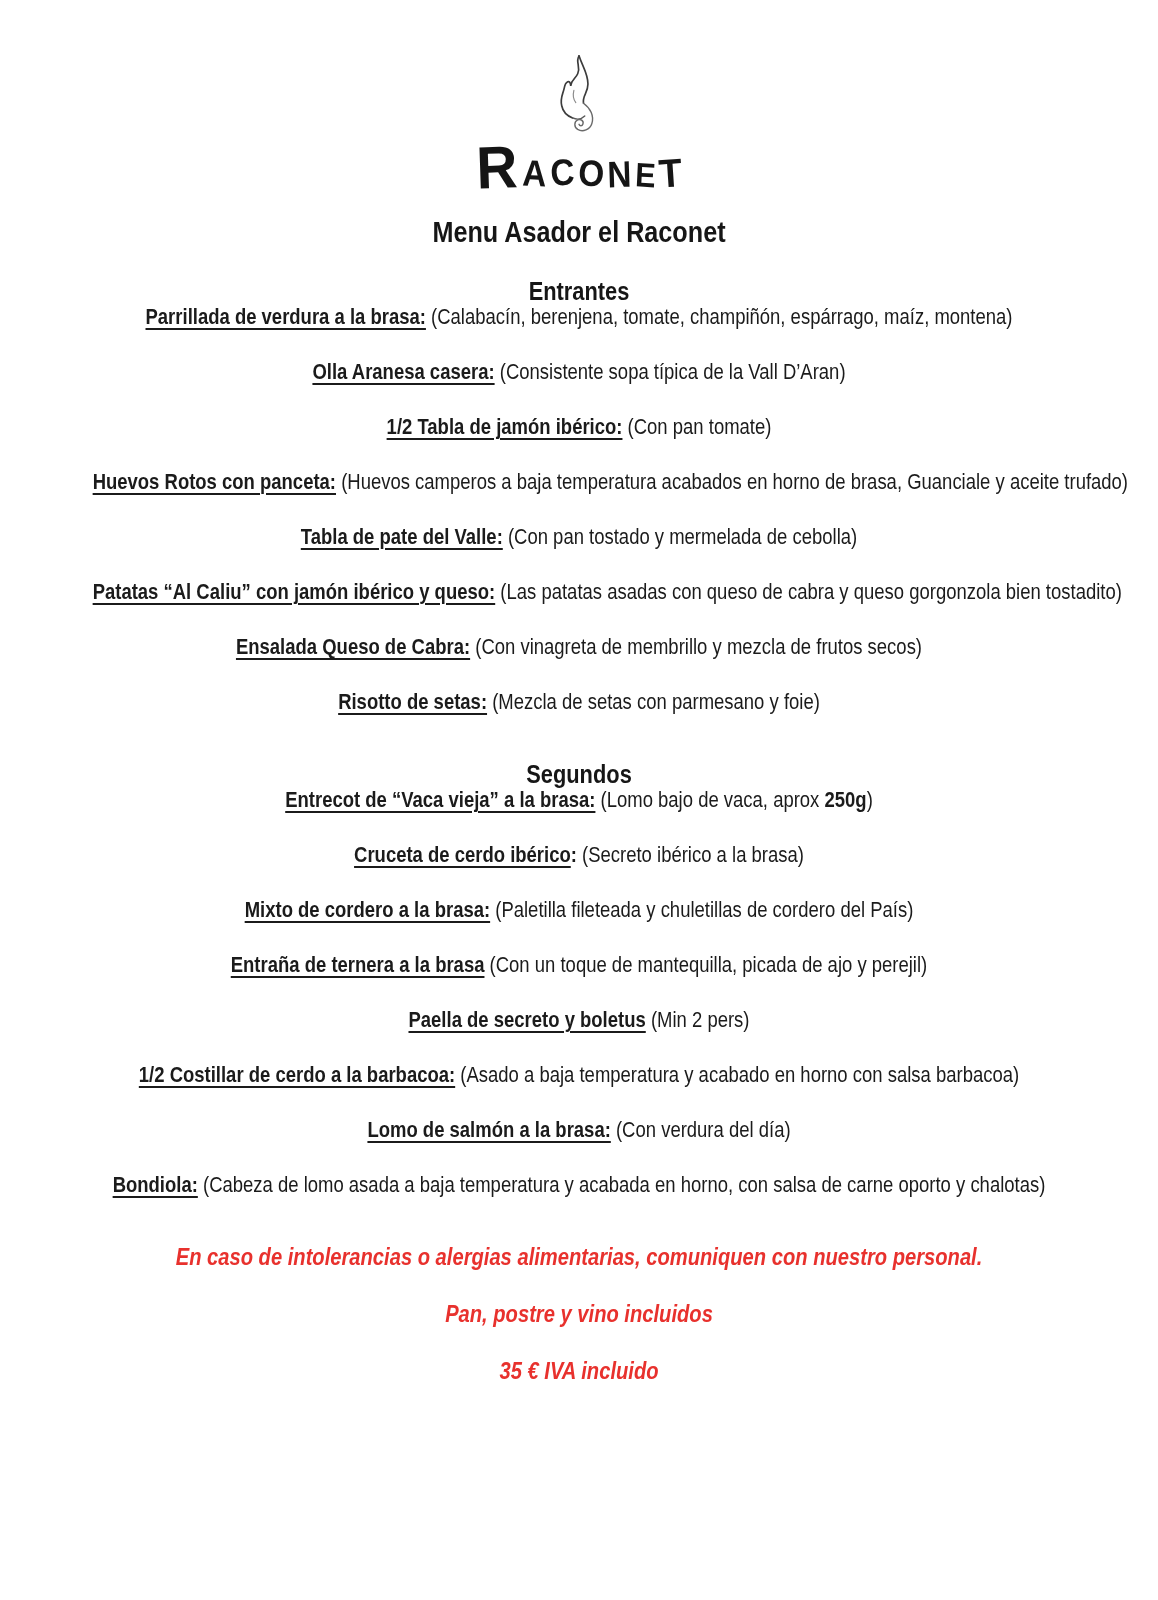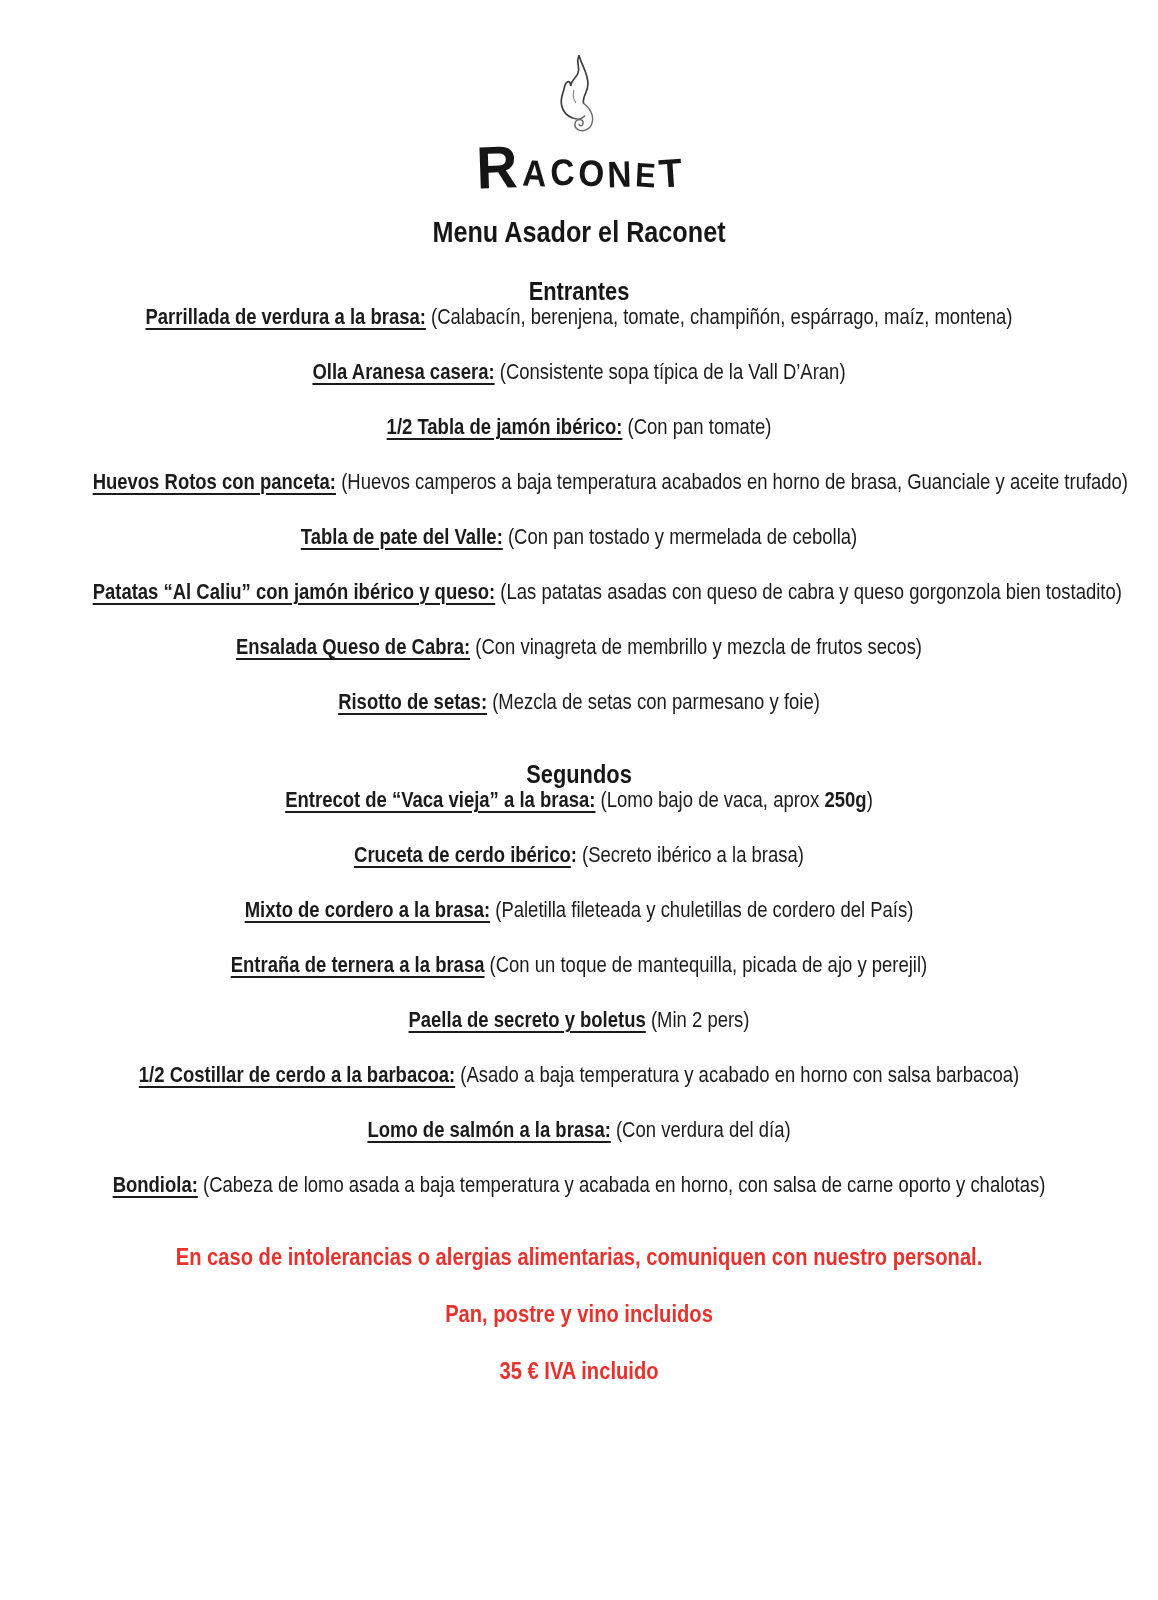--- a/index.html
+++ b/index.html
@@ -58,21 +58,21 @@
     font-weight:bold;
     text-decoration:underline;
     text-decoration-thickness:2px;
     text-underline-offset:4px;
   }
   .dish-suffix{font-weight:bold;}
   .desc{font-weight:normal;}
   .desc b{font-weight:bold;}
 
   
-  .menu-footer{margin-top:47px;}
+  .menu-footer{margin-top:47px;font-style:italic;}
   .footer-line{
     text-align:center;font-weight:bold;
     font-size:24px;line-height:27px;
     margin:0 0 30px 0;
     color:#e8312d;
     white-space:nowrap;
   }
 </style>
 </head>
 <body>

